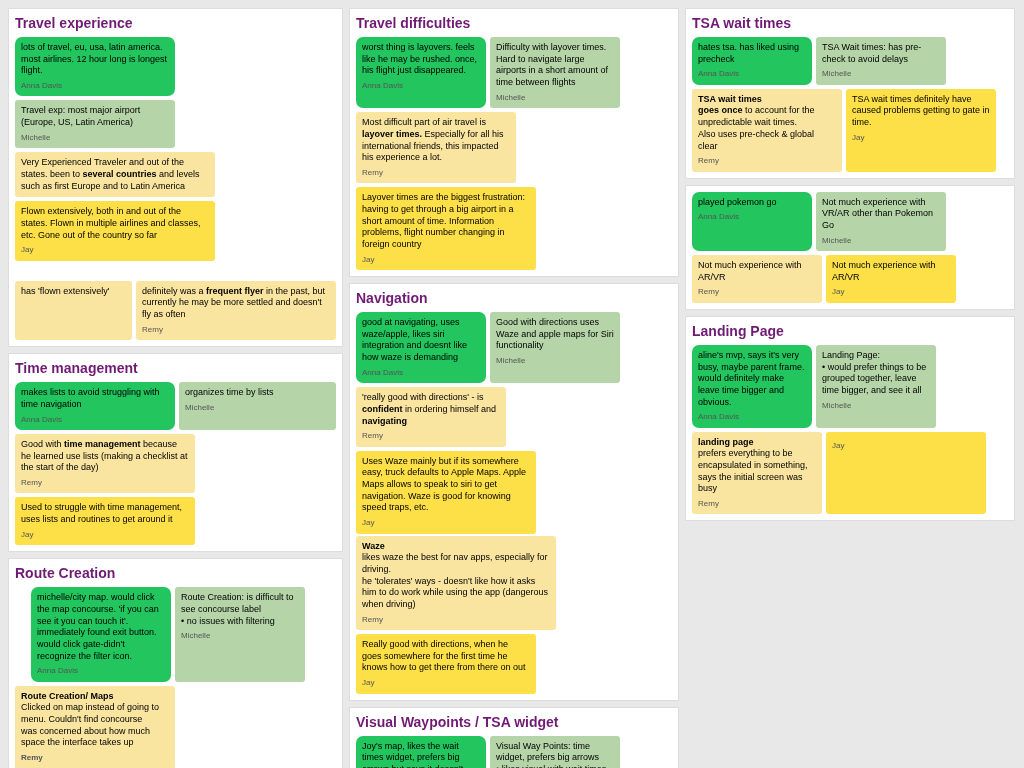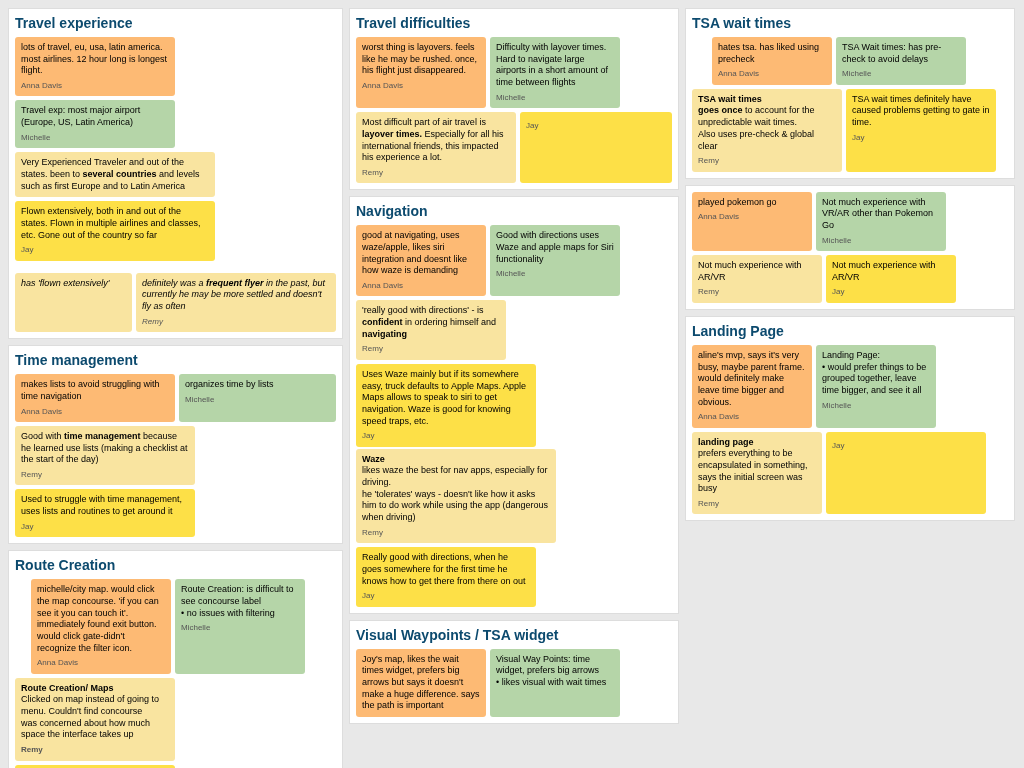--- a/index.html
+++ b/index.html
@@ -28,21 +28,21 @@
 
     .section {
       background: #fff;
       border: 1px solid #ddd;
       padding: 6px;
     }
     .section-title {
       font-size: 14px;
       font-weight: bold;
       margin-bottom: 6px;
-      color: #0c4a6e;
+      color: #701a75;
     }
     .cards-row {
       display: flex;
       flex-wrap: wrap;
       gap: 4px;
     }
     .card {
       padding: 5px 6px;
       border-radius: 3px;
       font-size: 9px;
@@ -50,21 +50,21 @@
       min-width: 60px;
       flex: 1 1 auto;
       max-width: 160px;
     }
     .card-author {
       font-size: 8px;
       color: #555;
       margin-top: 4px;
     }
     
-    .pink { background: #fdba74; }
+    .pink { background: #22c55e; border-radius: 7px; }
     .green { background: #b5d5a8; }
     .yellow { background: #f9e4a0; }
     .orange { background: #fde047; }
   </style>
 </head>
 <body>
 
 <div class="canvas">
 
   <div class="column col1">
@@ -81,21 +81,21 @@
           <div class="card-author">Michelle</div>
         </div>
         <div class="card yellow" style="max-width:200px;">
           <span>Very Experienced Traveler and out of the states. been to <strong>several countries</strong> and levels such as first Europe and to Latin America</span>
         </div>
         <div class="card orange" style="max-width:200px;">
           <span>Flown extensively, both in and out of the states. Flown in multiple airlines and classes, etc. Gone out of the country so far</span>
           <div class="card-author">Jay</div>
         </div>
       </div>
-      <div class="cards-row" style="margin-top:12px;font-style:italic;">
+      <div class="cards-row" style="margin-top:20px;">
         <div class="card yellow">
           <span>has 'flown extensively'</span>
         </div>
         <div class="card yellow" style="max-width:200px;">
           <span>definitely was a <strong>frequent flyer</strong> in the past, but currently he may be more settled and doesn't fly as often</span>
           <div class="card-author">Remy</div>
         </div>
       </div>
     </div>
 
@@ -157,20 +157,21 @@
         </div>
         <div class="card green" style="max-width:130px;">
           <span>Difficulty with layover times. Hard to navigate large airports in a short amount of time between flights</span>
           <div class="card-author">Michelle</div>
         </div>
         <div class="card yellow" style="max-width:160px;">
           <span>Most difficult part of air travel is <strong>layover times.</strong> Especially for all his international friends, this impacted his experience a lot.</span>
           <div class="card-author">Remy</div>
         </div>
         <div class="card orange" style="max-width:180px;">
+          <span>Layover times are the biggest frustration: having to get through a big airport in a short amount of time. Information problems, flight number changing in foreign country</span>
           <div class="card-author">Jay</div>
         </div>
       </div>
     </div>
 
     <div class="section">
       <div class="section-title">Navigation</div>
       <div class="cards-row">
         <div class="card pink" style="max-width:130px;">
           <span>good at navigating, uses waze/apple, likes siri integration and doesnt like how waze is demanding</span>
@@ -217,21 +218,21 @@
       </div>
     </div>
 
   </div>
 
   <div class="column col3">
 
     <div class="section">
       <div class="section-title">TSA wait times</div>
       <div class="cards-row">
-        <div class="card pink" style="max-width:120px;margin-left:20px;">
+        <div class="card pink" style="max-width:120px;">
           <span>hates tsa. has liked using precheck</span>
           <div class="card-author">Anna Davis</div>
         </div>
         <div class="card green" style="max-width:130px;">
           <span>TSA Wait times: has pre-check to avoid delays</span>
           <div class="card-author">Michelle</div>
         </div>
         <div class="card yellow" style="max-width:150px;">
           <strong>TSA wait times</strong><br>
           <span><strong>goes once</strong> to account for the unpredictable wait times.<br>Also uses pre-check &amp; global clear</span>

